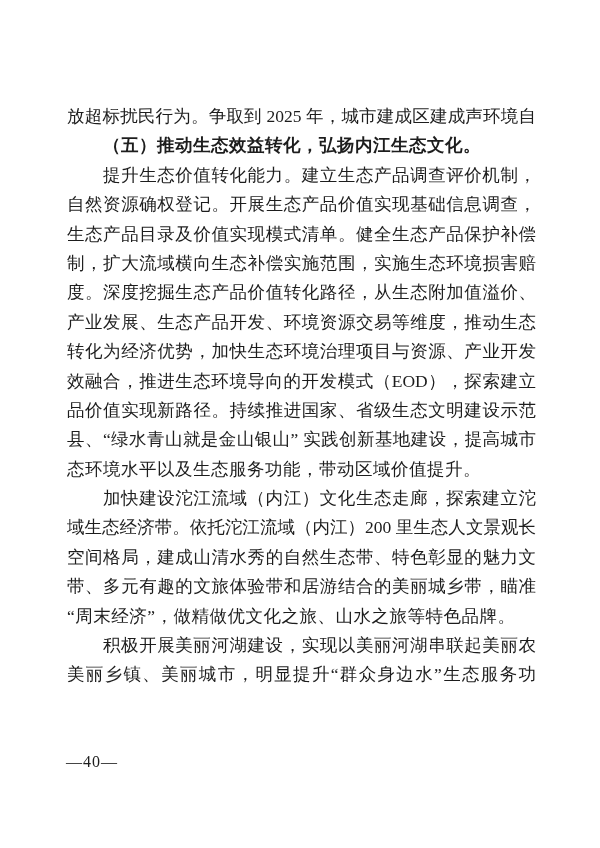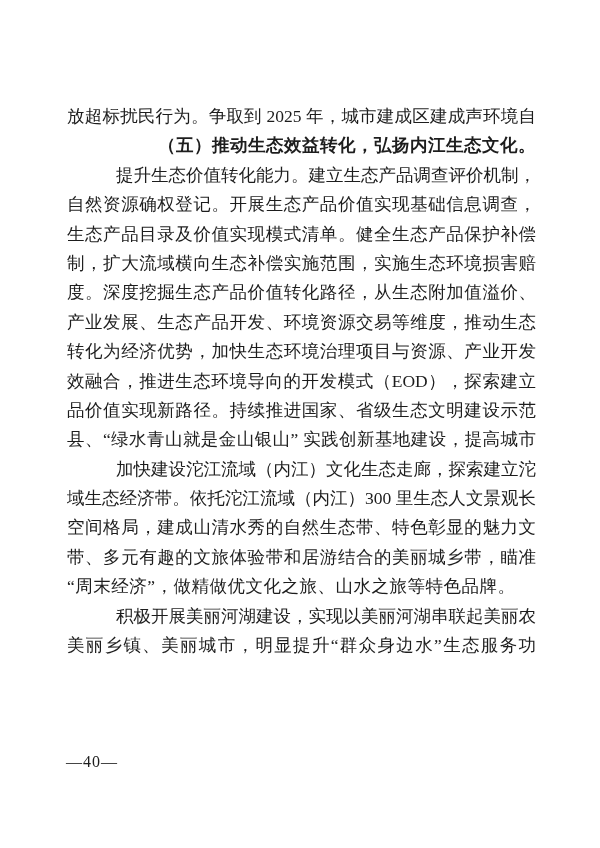--- a/index.html
+++ b/index.html
@@ -37,21 +37,20 @@
     letter-spacing: 0.5px;
   }
   .line.justify {
     white-space: normal;
     text-align: justify;
     text-align-last: justify;
     letter-spacing: 0;
   }
   .line.indent {
     padding-left: 36px;
-    text-align: right;
   }
   .line.heading {
     font-weight: 700;
   }
   .page-number {
     position: absolute;
     left: 66px;
     top: 752px;
     font-size: 16px;
     line-height: 20px;
@@ -69,22 +68,23 @@
       <div class="line indent justify">提升生态价值转化能力。建立生态产品调查评价机制，推进</div>
       <div class="line justify">自然资源确权登记。开展生态产品价值实现基础信息调查，建立</div>
       <div class="line justify">生态产品目录及价值实现模式清单。健全生态产品保护补偿机</div>
       <div class="line justify">制，扩大流域横向生态补偿实施范围，实施生态环境损害赔偿制</div>
       <div class="line justify">度。深度挖掘生态产品价值转化路径，从生态附加值溢价、生态</div>
       <div class="line justify">产业发展、生态产品开发、环境资源交易等维度，推动生态优势</div>
       <div class="line justify">转化为经济优势，加快生态环境治理项目与资源、产业开发的有</div>
       <div class="line justify">效融合，推进生态环境导向的开发模式（EOD），探索建立生态产</div>
       <div class="line justify">品价值实现新路径。持续推进国家、省级生态文明建设示范市</div>
       <div class="line justify">县、“绿水青山就是金山银山” 实践创新基地建设，提高城市生</div>
+      <div class="line">态环境水平以及生态服务功能，带动区域价值提升。</div>
       <div class="line indent justify">加快建设沱江流域（内江）文化生态走廊，探索建立沱江流</div>
-      <div class="line justify">域生态经济带。依托沱江流域（内江）300 里生态人文景观长</div>
+      <div class="line justify">域生态经济带。依托沱江流域（内江）200 里生态人文景观长</div>
       <div class="line justify">空间格局，建成山清水秀的自然生态带、特色彰显的魅力文化</div>
       <div class="line justify">带、多元有趣的文旅体验带和居游结合的美丽城乡带，瞄准成渝</div>
       <div class="line">“周末经济”，做精做优文化之旅、山水之旅等特色品牌。</div>
       <div class="line indent justify">积极开展美丽河湖建设，实现以美丽河湖串联起美丽农村、</div>
       <div class="line justify">美丽乡镇、美丽城市，明显提升“群众身边水”生态服务功能，</div>
     </div>
   <div class="page-number">—40—</div>
 </div>
 
 </body></html>

